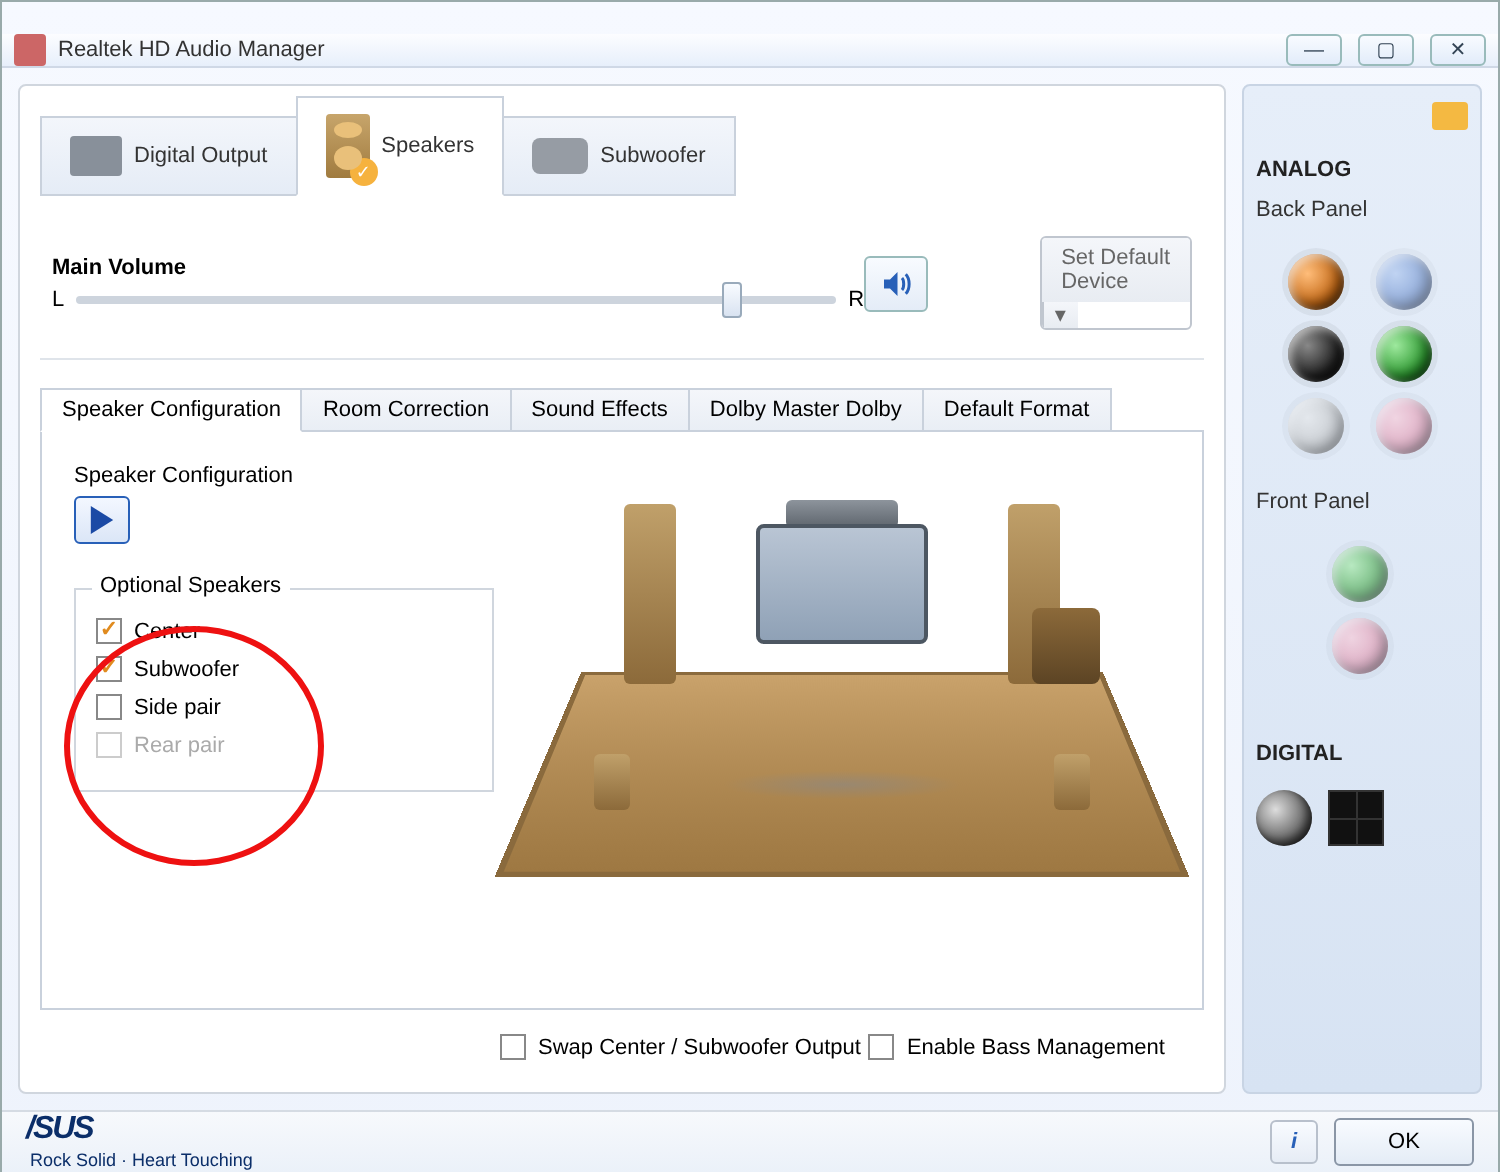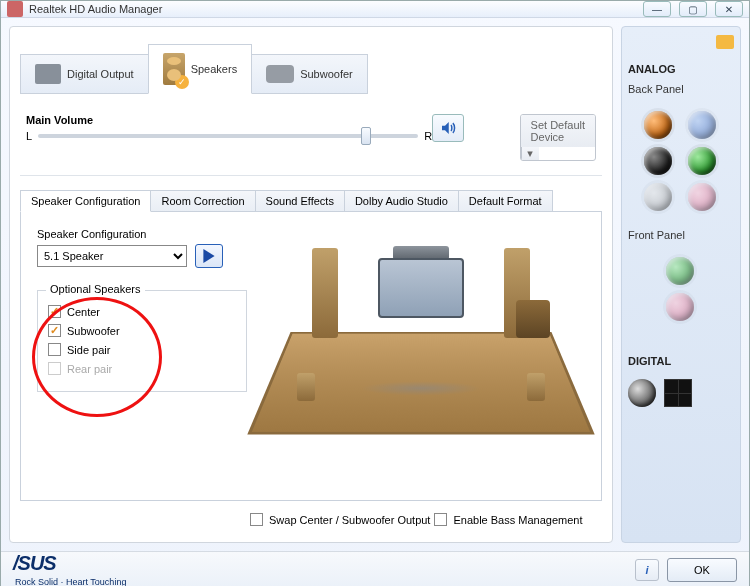--- a/index.html
+++ b/index.html
@@ -1,24 +1,24 @@
 <!DOCTYPE html>
 <html><head>
 <meta charset="utf-8">
 <style>
   * { box-sizing: border-box; margin: 0; padding: 0; font-family: "Segoe UI", Tahoma, sans-serif; font-size: 11px; }
   body { background: #fff; width: 750px; height: 586px; overflow: hidden; }
   .window { width: 750px; height: 586px; border: 1px solid #9aa; background: linear-gradient(#f6f9ff,#eef3fc); display: flex; flex-direction: column; }
-  .titlebar { height: 28px; display: flex; align-items: center; padding: 0 6px; background: linear-gradient(#fcfdff,#e7effb); border-bottom: 1px solid #cfd8e6; }
+  .titlebar { height: 28px; display: flex; align-items: center; padding: 0 6px; background: linear-gradient(#fcfdff,#e7effb); border-bottom: 1px solid #cfd8e6; margin-top: 16px; }
   .titlebar .appicon { width: 16px; height: 16px; margin-right: 6px; background: #c66; border-radius: 2px; position:relative;}
   .titlebar .title { color: #333; }
   .win-controls { margin-left: auto; display: flex; gap: 8px; }
   .win-btn { width: 28px; height: 16px; border: 1px solid #9bb; border-radius: 3px; background: linear-gradient(#f8fbff,#e2ecfa); display:flex; align-items:center; justify-content:center; cursor: pointer; font-size:10px; color:#345;}
   .body { flex:1; padding: 8px; display: flex; gap: 8px; }
-  .main-panel { flex:1; background: #fff; border: 1px solid #d0d6de; border-radius: 4px; padding: 12px 10px 10px 10px; position: relative; }
+  .main-panel { flex:1; background: #fff; border: 1px solid #d0d6de; border-radius: 4px; padding: 0 10px 10px 10px; position: relative; }
   .right-panel { width: 120px; background: linear-gradient(#e6eef9,#d7e3f3); border: 1px solid #c8d4e4; border-radius: 4px; padding: 8px 6px; display:flex; flex-direction:column; gap:6px;}
   .right-panel a { color: #0b57c1; font-weight: bold; text-decoration: underline; display:block; margin-bottom:8px; cursor:pointer;}
   .folder-icon { align-self:flex-end; width:18px; height:14px; background:#f4b942; border-radius:2px; margin-bottom:4px;}
   .section-head { font-weight:bold; color:#222; margin-top:4px; }
   .sub-head { color:#333; margin-top:2px; margin-bottom:4px;}
   .jack-grid { display:grid; grid-template-columns: repeat(2, 30px); gap:8px 14px; justify-content:center; margin:6px 0 10px; }
   .jack { width:28px; height:28px; border-radius:50%; box-shadow: inset 2px 2px 4px rgba(255,255,255,.6), inset -3px -3px 6px rgba(0,0,0,.5), 0 0 0 3px rgba(0,0,0,.05); cursor:pointer;}
   .jack.orange{background:radial-gradient(circle at 35% 35%,#ffbd7a,#c56a17 60%,#5a2e05);}
   .jack.blue{background:radial-gradient(circle at 35% 35%,#a9c4ef,#5e84c9 60%,#1e3c74);}
   .jack.black{background:radial-gradient(circle at 35% 35%,#888,#222 60%,#000);}
@@ -35,21 +35,21 @@
   .dev-tab { display:flex; align-items:center; gap:6px; padding:6px 14px; border:1px solid #c9d1dc; margin-right:-1px; background: linear-gradient(#f3f6fb,#e5ecf6); color:#333; cursor:pointer; height:40px;}
   .dev-tab.active { background:#fff; border-bottom-color:#fff; height:50px; z-index:2;}
   .dev-tab .devicon { width:26px; height:20px; background:#88909a; border-radius:2px;}
   .dev-tab .speakers-icon { width:22px; height:32px; background:linear-gradient(#c7a56b,#a07b3f); border-radius:2px; position:relative;}
   .dev-tab .speakers-icon::before,.dev-tab .speakers-icon::after{content:"";position:absolute;left:4px;right:4px;background:#e9c07a;border-radius:50%;}
   .dev-tab .speakers-icon::before{top:4px;height:8px;}
   .dev-tab .speakers-icon::after{bottom:4px;height:12px;}
   .check-badge{position:absolute;right:-4px;bottom:-4px;width:14px;height:14px;background:#f6b23e;border-radius:50%;display:flex;align-items:center;justify-content:center;color:#fff;font-size:9px;}
   .mic-icon{width:28px;height:18px;background:#969ca4;border-radius:4px;}
   
-  .vol-row { display:flex; margin-top:20px; padding:0 6px 14px 6px; border-bottom:1px solid #dfe4ea;}
+  .vol-row { display:flex; align-items:center; margin-top:20px; padding:0 6px 14px 6px; border-bottom:1px solid #dfe4ea;}
   .vol-block { display:flex; flex-direction:column; gap:4px;}
   .vol-label{font-weight:bold;}
   .vol-slider { display:flex; align-items:center; gap:6px;}
   .slider-track{width:380px;height:4px;background:#cdd4dd;border-radius:2px;position:relative;cursor:pointer;}
   .slider-thumb{position:absolute;top:-7px;width:10px;height:18px;background:linear-gradient(#f8fbff,#d9e3f1);border:1px solid #9ab;border-radius:2px;}
   .vol-btn{width:32px;height:28px;border:1px solid #9bb;border-radius:3px;background:linear-gradient(#f8fbff,#e4ecf7);display:flex;align-items:center;justify-content:center;cursor:pointer;}
   .vol-btn svg{width:18px;height:18px;}
   .default-dev{margin-left:auto;display:flex;border:1px solid #c0c6cf;border-radius:3px;overflow:hidden;flex-direction:column;}
   .default-dev .lbl{padding:4px 10px;background:linear-gradient(#f4f6fa,#e8ecf2);color:#666;}
   .default-dev .dd{width:18px;background:linear-gradient(#f4f6fa,#e8ecf2);border-left:1px solid #c0c6cf;display:flex;align-items:center;justify-content:center;color:#666;cursor:pointer;}
@@ -81,21 +81,21 @@
   .tall-spk.left{left:55px;top:20px;}
   .tall-spk.right{right:55px;top:20px;}
   .sub{position:absolute;right:35px;top:72px;width:34px;height:38px;background:linear-gradient(#8c6a3a,#5c4424);border-radius:4px;}
   .small-spk{position:absolute;width:18px;height:28px;background:linear-gradient(#c0a06a,#8c6a3a);border-radius:3px;}
   .small-spk.sl{left:40px;top:145px;}
   .small-spk.sr{right:40px;top:145px;}
   
   .under-checks{display:flex;gap:4px;margin:6px 0 0 230px;}
   
   .footer{height:40px;display:flex;align-items:center;padding:0 12px;border-top:1px solid #d5dbe3;background:linear-gradient(#f7f9fc,#ebf1f9);}
-  .asus-logo{font-style:italic;font-weight:900;color:#0b2e69;font-size:20px;letter-spacing:-1px;}
+  .asus-logo{font-style:italic;font-weight:900;color:#0b2e69;font-size:16px;letter-spacing:-1px;}
   .asus-tag{font-size:9px;color:#0b2e69;margin-left:2px;}
   .info-btn{margin-left:auto;width:24px;height:22px;border:1px solid #b8c0cc;border-radius:3px;background:linear-gradient(#f8fbff,#e6ecf5);display:flex;align-items:center;justify-content:center;cursor:pointer;margin-right:8px;font-style:italic;font-weight:bold;color:#2860b8;}
   .ok-btn{width:70px;height:24px;border:1px solid #8a96a6;border-radius:3px;background:linear-gradient(#f8fbff,#e4ecf6);cursor:pointer;}
   
   .red-circle{position:absolute;left:22px;top:270px;width:130px;height:120px;border:3px solid #e11;border-radius:50%;pointer-events:none;z-index:10;}
 </style>
 </head>
 <body>
 
 <div class="window">
@@ -151,31 +151,28 @@
           <div class="lbl" style="white-space:pre-line">Set Default
 Device</div>
           <div class="dd">▾</div>
         </div>
       </div>
 
       <div class="sub-tabs">
         <div class="sub-tab active">Speaker Configuration</div>
         <div class="sub-tab">Room Correction</div>
         <div class="sub-tab">Sound Effects</div>
-        <div class="sub-tab">Dolby Audio Studio</div>
+        <div class="sub-tab">Dolby Master Dolby</div>
         <div class="sub-tab">Default Format</div>
       </div>
 
       <div class="sub-body">
         <div class="config-col">
           <div class="cfg-label">Speaker Configuration</div>
           <div class="cfg-row">
-            <select class="cfg-select">
-              <option>5.1 Speaker</option>
-            </select>
             <div class="play-btn">
               <svg width="14" height="14" viewBox="0 0 10 10">
                   <path d="M1 0l8 5-8 5z"></path>
                 </svg>
             </div>
           </div>
 
           <div class="fieldset">
             <span class="legend">Optional Speakers</span>
             <div class="check-row">

